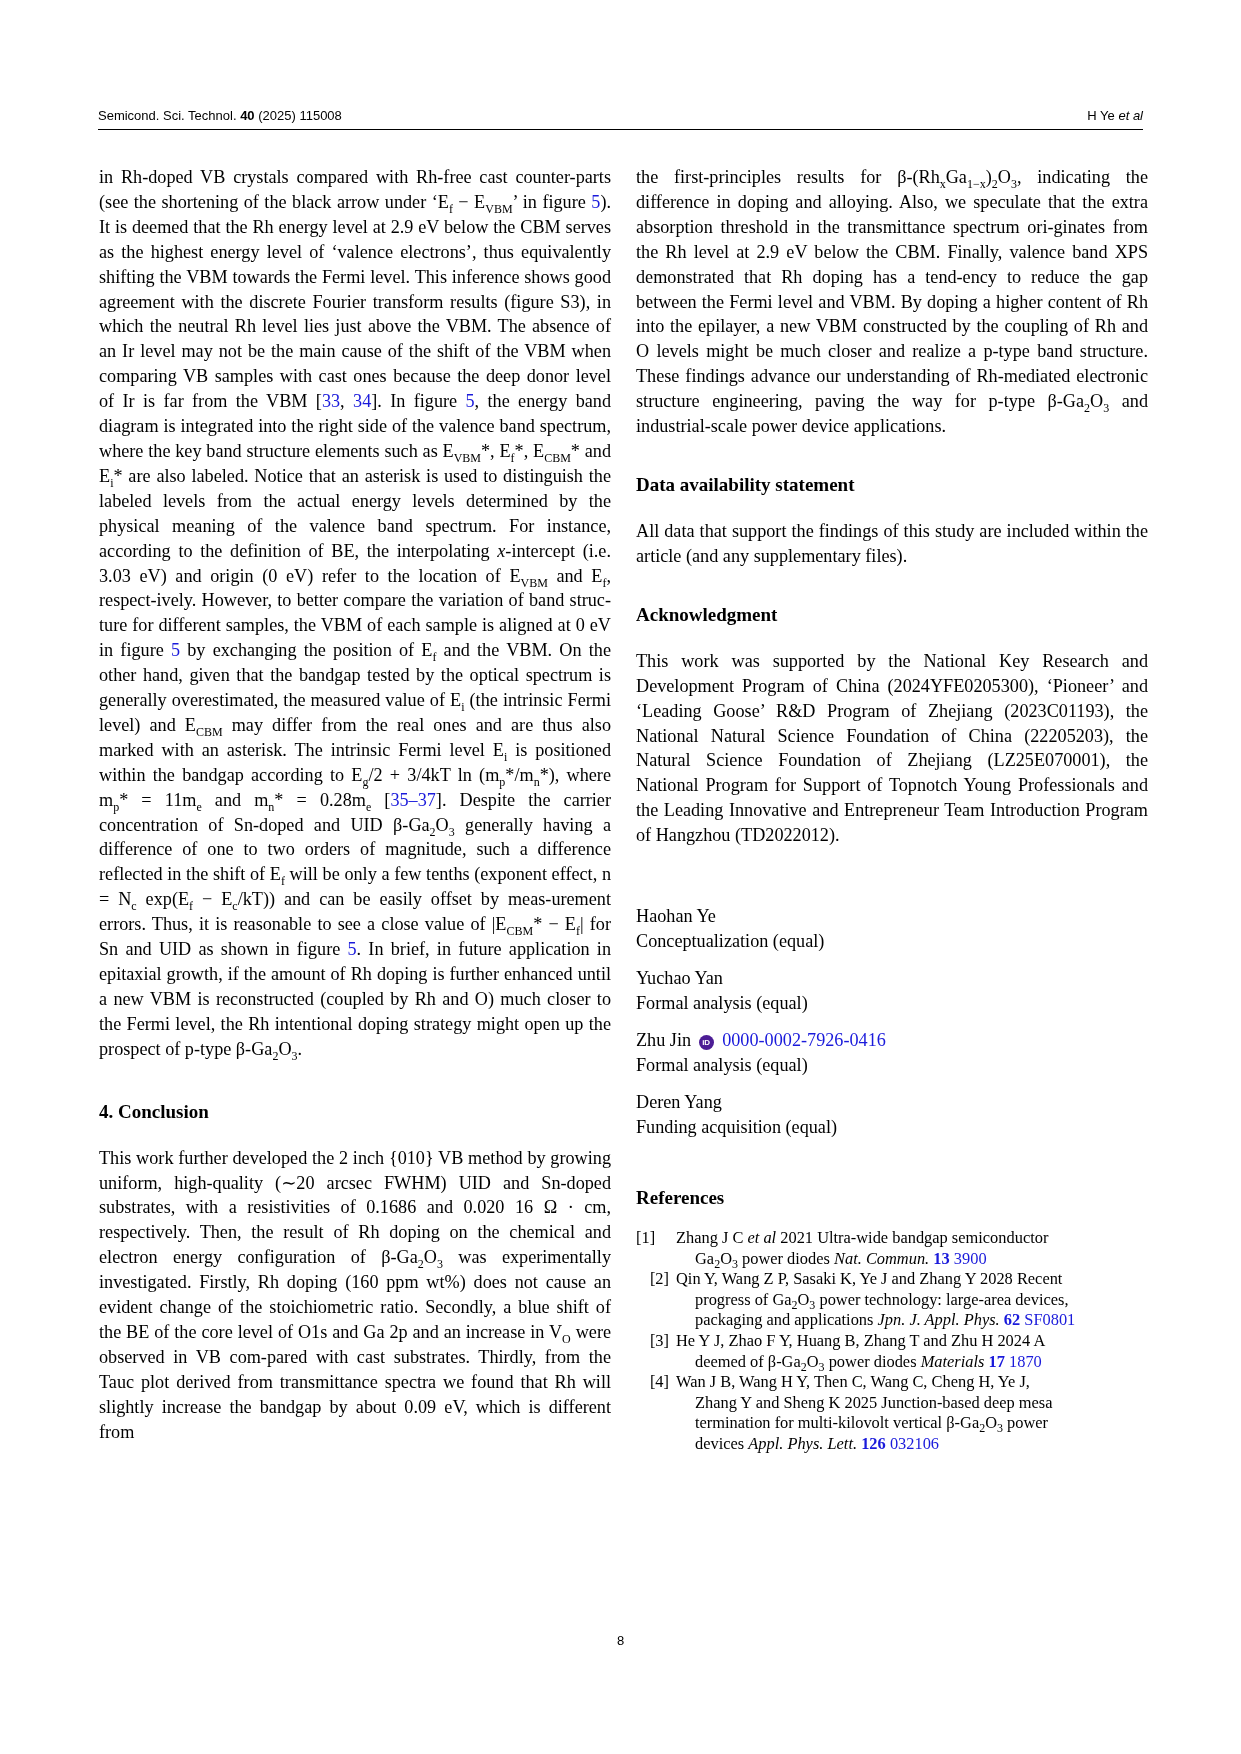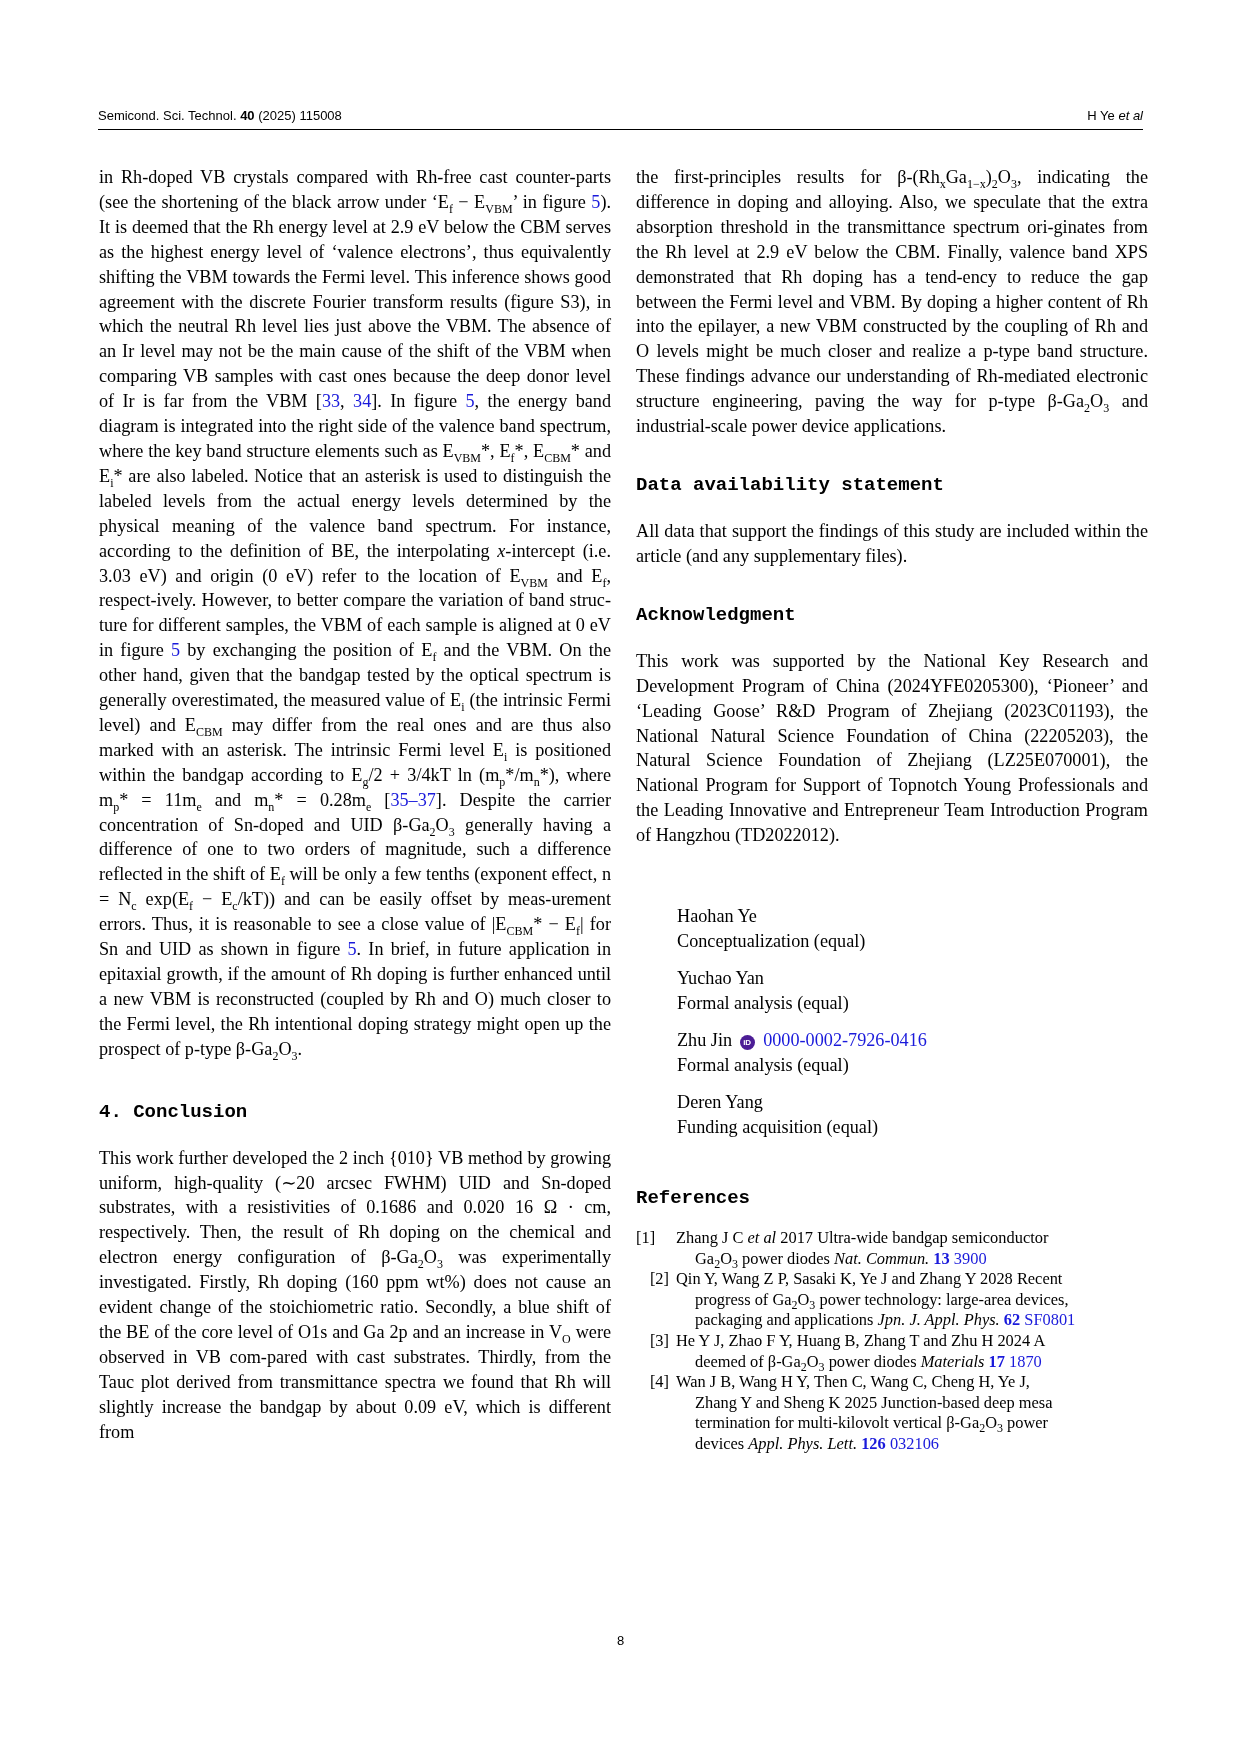--- a/index.html
+++ b/index.html
@@ -16,26 +16,26 @@
     position: absolute; top: 165px; width: 512px;
     font-family: "Liberation Serif", serif; font-size: 18.2px; line-height: 24.9px;
     text-align: justify; hyphens: manual;
   }
   .col-left { left: 99px; }
   .col-right { left: 636px; }
   .col p { margin: 0; }
   .col sub { font-size: 12px; line-height: 0; }
   .link { color: #1a1adb; }
   h2.sec {
-    font-family: Liberation Mono, monospace; font-weight: bold; font-size: 19px;
+    font-family: Liberation Serif, serif; font-weight: bold; font-size: 19px;
     margin: 0; line-height: 24px;
   }
   .gap-sec-before { height: 39px; }
   .gap-sec-after { height: 22px; }
-  .author-block { margin-bottom: 12px; line-height: 25px; text-align: left; margin-left: 41px; }
+  .author-block { margin-bottom: 12px; line-height: 25px; text-align: left; }
   .orcid {
     display: inline-block; width: 15px; height: 15px; border-radius: 50%;
     background: #4c1d95; color: #fff; font-family: "Liberation Sans", sans-serif;
     font-size: 8px; font-weight: bold; line-height: 15px; text-align: center;
     vertical-align: 1px; margin: 0 4px 0 3px;
   }
   .refs { font-size: 16.4px; line-height: 20.6px; text-align: left; margin-top: 0; }
   .ref { display: flex; }
   .page-num {
     position: absolute; left: 0; width: 1241px; top: 1633px; text-align: center;
@@ -105,21 +105,21 @@
   </div>
 
   <div class="gap-sec-before" style="height:34px"></div>
   <h2 class="sec">References</h2>
   <div class="gap-sec-after" style="height:18px"></div>
 
   <div class="refs">
     <div class="ref-item">
       <div style="display:flex">
         <span class="ref num" style="width:40px;text-align:right;padding-right:7px;box-sizing:border-box">[1]</span>
-        <span><span>Zhang J C </span><i>et al</i><span> 2017 Ultra-wide bandgap semiconductor</span></span>
+        <span><span>Zhang J C </span><i>et al</i><span> 2021 Ultra-wide bandgap semiconductor</span></span>
       </div>
       <div style="padding-left:59px"><span>Ga</span><sub>2</sub><span>O</span><sub>3</sub><span> power diodes </span><i>Nat. Commun.</i> <a class="link"><b>13</b> <span>3900</span></a></div>
     </div>
 
     <div class="ref-item">
       <div style="display:flex">
         <span style="width:40px;text-align:right;padding-right:7px;box-sizing:border-box;flex-shrink:0">[2]</span>
         <span>Qin Y, Wang Z P, Sasaki K, Ye J and Zhang Y 2028 Recent</span>
       </div>
       <div style="padding-left:59px"><span>progress of Ga</span><sub>2</sub><span>O</span><sub>3</sub><span> power technology: large-area devices,</span></div>

